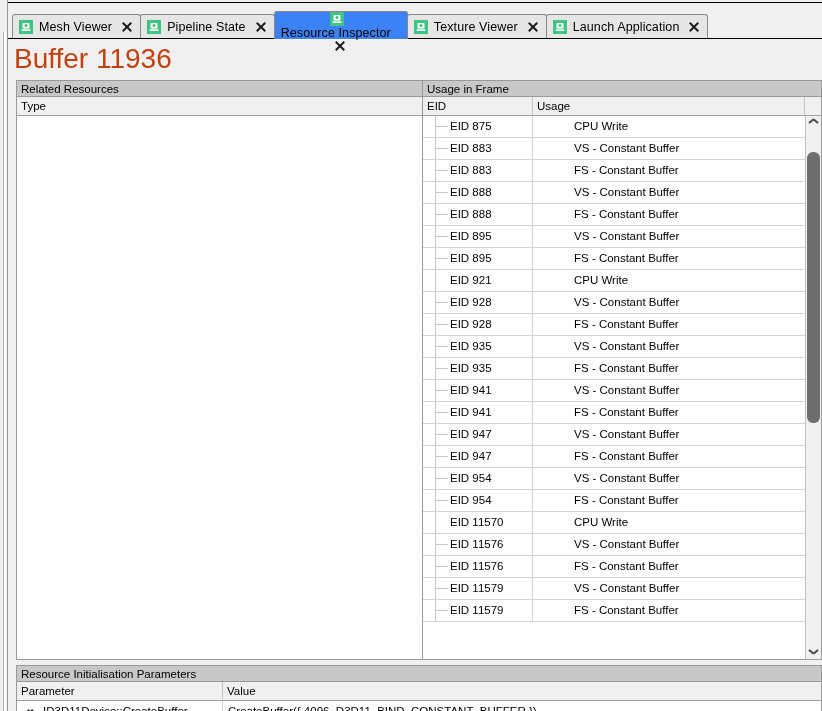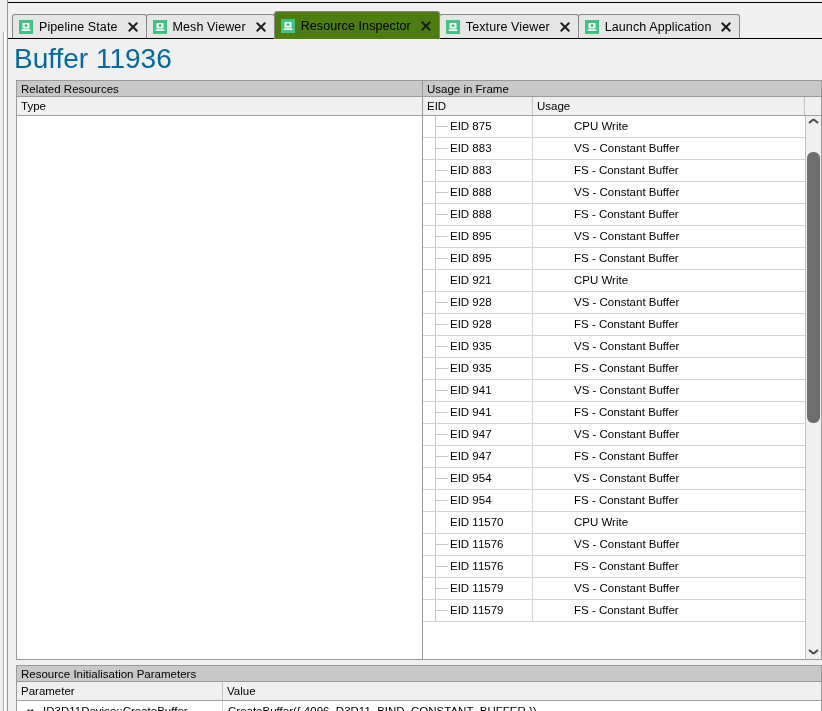--- a/index.html
+++ b/index.html
@@ -78,25 +78,26 @@
     border: 1px solid #878787;
     border-bottom: none;
     border-radius: 3px 3px 0 0;
     margin-right: -1px;
     box-sizing: border-box;
     cursor: default;
     font-size: 12.5px;
     color: #000;
   }
   .tab.selected {
-    background: #4d7c0f;
+    background: #3b82f6;
     border-color: #878787;
     height: 28px;
     z-index: 5;
     box-shadow: 0 1px 0 0 #f6f6f6;
+    flex-direction: column;
   }
   .tab-icon {
     width: 14px; height: 14px;
     background: #3ec483;
     border-radius: 1px;
     margin-right: 6px;
     flex: 0 0 auto;
     display: inline-block;
     position: relative;
   }
@@ -128,21 +129,21 @@
     left: 9px; top: 39px;
     width: 813px; height: 672px;
     background: #f0f0f0;
   }
 
   .page-title {
     position: absolute;
     left: 5px; top: 4px;
     font-size: 28px;
     font-weight: 400;
-    color: #0369a1;
+    color: #c2410c;
     letter-spacing: 0px;
     white-space: nowrap;
   }
 
   
   .group {
     position: absolute;
     background: #ffffff;
     border: 1px solid #9a9a9a;
     box-sizing: border-box;
@@ -341,33 +342,33 @@
     <div class="tabs" id="tabs-host">
         <div class="tab">
           <span class="tab-icon">
             <svg width="14" height="14" viewBox="0 0 14 14">
               <rect x="0" y="0" width="14" height="14" fill="#3ec483"></rect>
               <rect x="3.5" y="3" width="7" height="5.5" rx="0.8" fill="#ffffff"></rect>
               <circle cx="7" cy="5.5" r="1.5" fill="#3ec483"></circle>
               <rect x="2.5" y="9.3" width="9" height="1.7" rx="0.8" fill="#ffffff"></rect>
             </svg>
           </span>
-          <span class="tab-label">Pipeline State</span>
+          <span class="tab-label">Mesh Viewer</span>
           <span class="tab-close"></span>
         </div>
         <div class="tab">
           <span class="tab-icon">
             <svg width="14" height="14" viewBox="0 0 14 14">
               <rect x="0" y="0" width="14" height="14" fill="#3ec483"></rect>
               <rect x="3.5" y="3" width="7" height="5.5" rx="0.8" fill="#ffffff"></rect>
               <circle cx="7" cy="5.5" r="1.5" fill="#3ec483"></circle>
               <rect x="2.5" y="9.3" width="9" height="1.7" rx="0.8" fill="#ffffff"></rect>
             </svg>
           </span>
-          <span class="tab-label">Mesh Viewer</span>
+          <span class="tab-label">Pipeline State</span>
           <span class="tab-close"></span>
         </div>
         <div class="tab selected">
           <span class="tab-icon">
             <svg width="14" height="14" viewBox="0 0 14 14">
               <rect x="0" y="0" width="14" height="14" fill="#3ec483"></rect>
               <rect x="3.5" y="3" width="7" height="5.5" rx="0.8" fill="#ffffff"></rect>
               <circle cx="7" cy="5.5" r="1.5" fill="#3ec483"></circle>
               <rect x="2.5" y="9.3" width="9" height="1.7" rx="0.8" fill="#ffffff"></rect>
             </svg>

